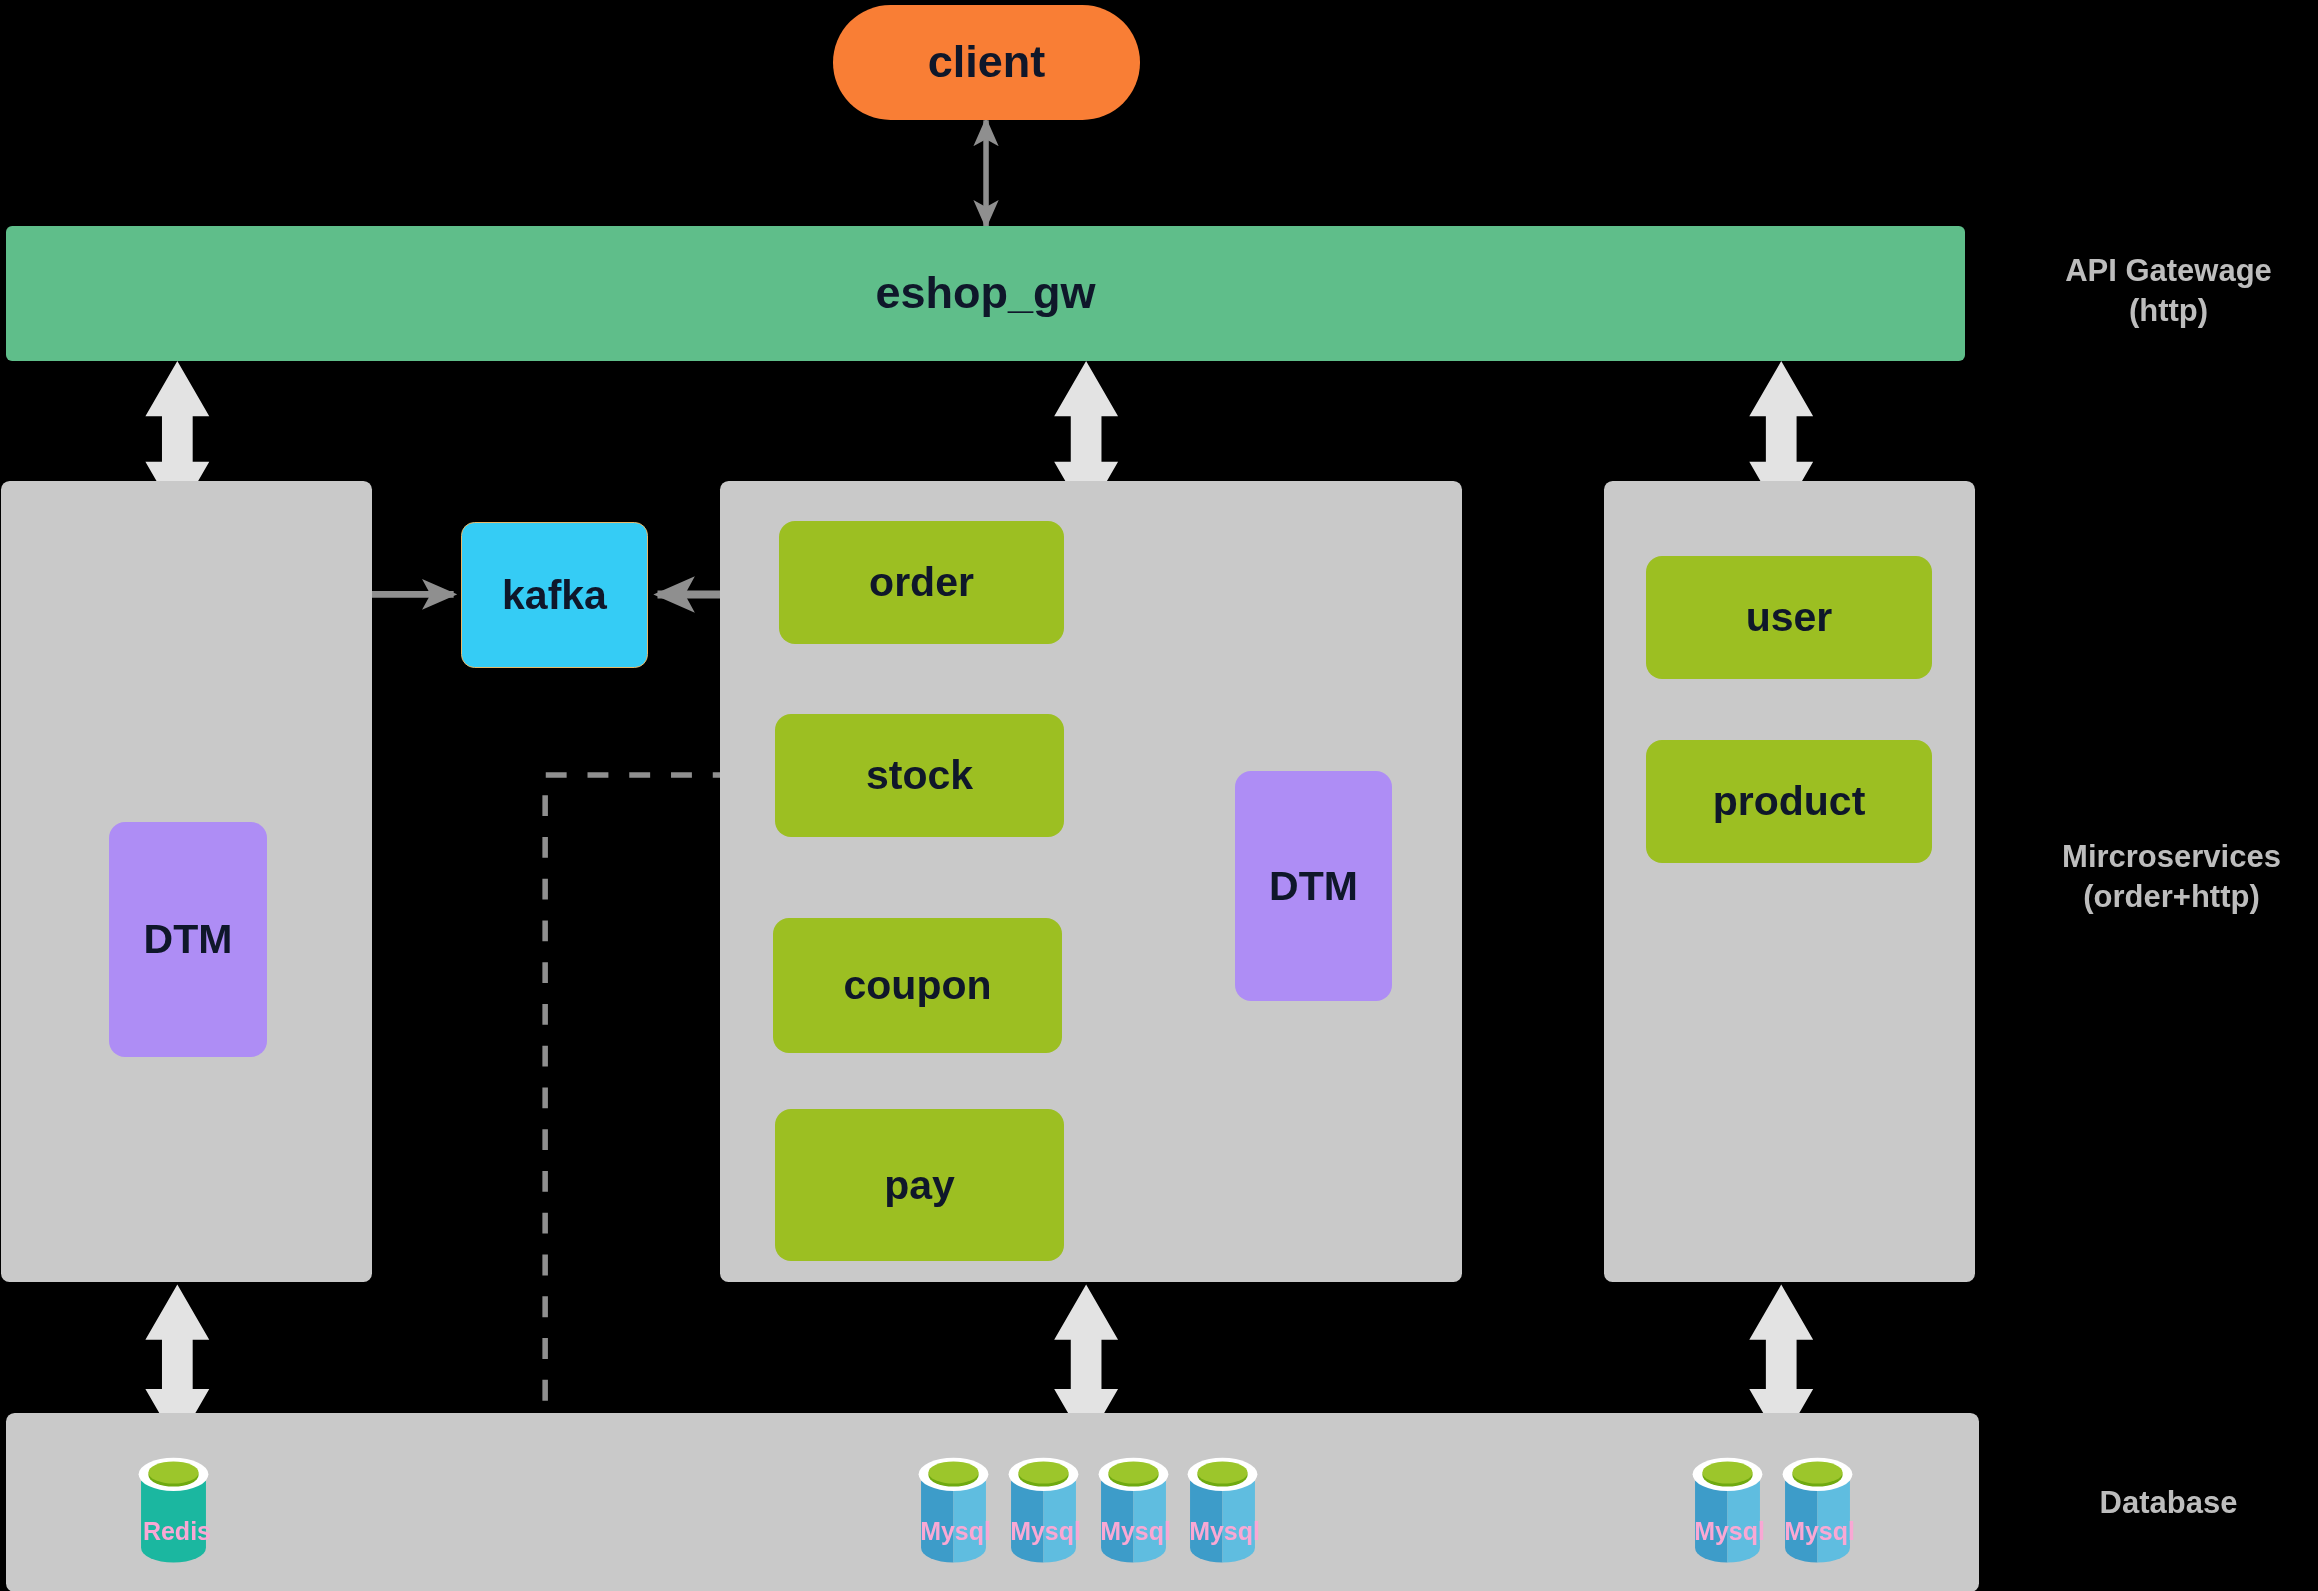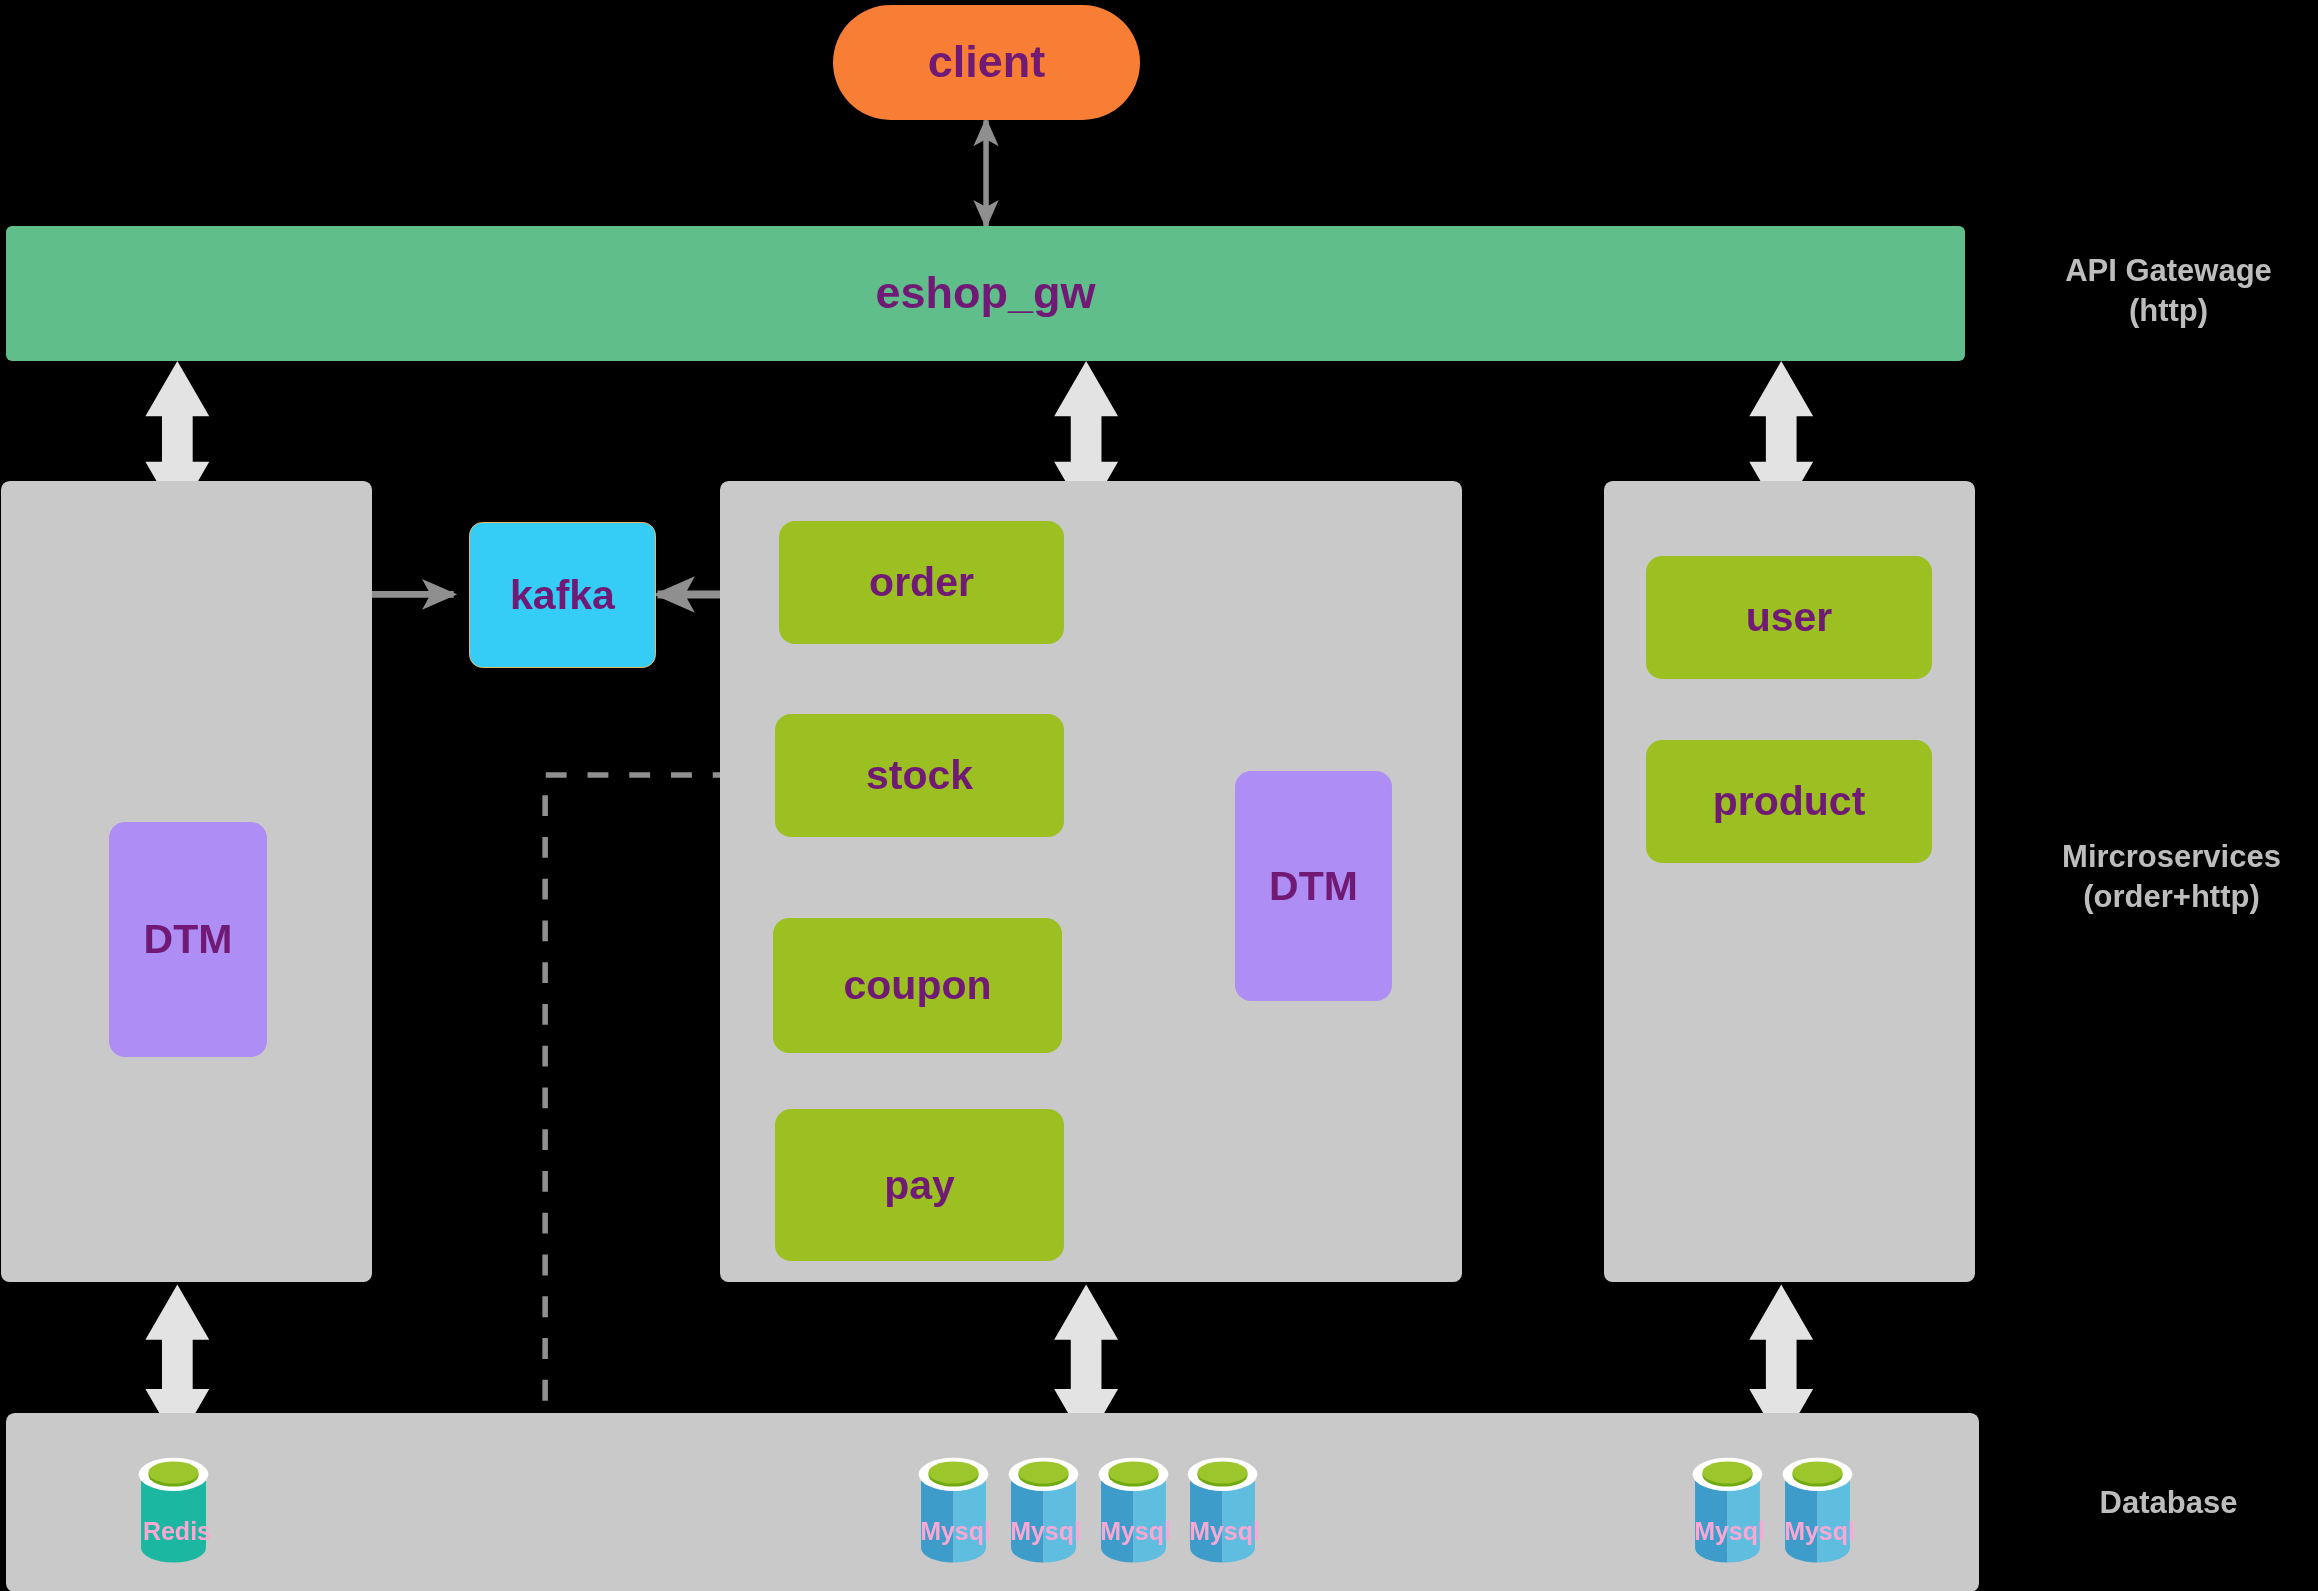--- a/index.html
+++ b/index.html
@@ -22,21 +22,21 @@
     position: absolute;
     inset: 0;
     width: 2319px;
     height: 1591px;
   }
   .node {
     position: absolute;
     display: flex;
     align-items: center;
     justify-content: center;
-    color: #701a75;
+    color: #0f172a;
     font-weight: bold;
     text-align: center;
     line-height: 1.08;
     box-sizing: border-box;
     z-index: 3;
   }
   .group-panel {
     position: absolute;
     background: #c9c9c9;
     border-radius: 8.6px;
@@ -60,21 +60,20 @@
   .dtm-node {
     background: #ae8df5;
     border-radius: 16px;
     font-size: 41px;
   }
   .kafka-node {
     background: #35ccf5;
     border: 1.8px solid #e8b96a;
     border-radius: 13.5px;
     font-size: 41px;
-    margin-left: 8px;
   }
   .side-label {
     position: absolute;
     color: #bdbdbd;
     font-weight: bold;
     font-size: 31px;
     text-align: center;
     line-height: 1.30;
     z-index: 4;
   }

